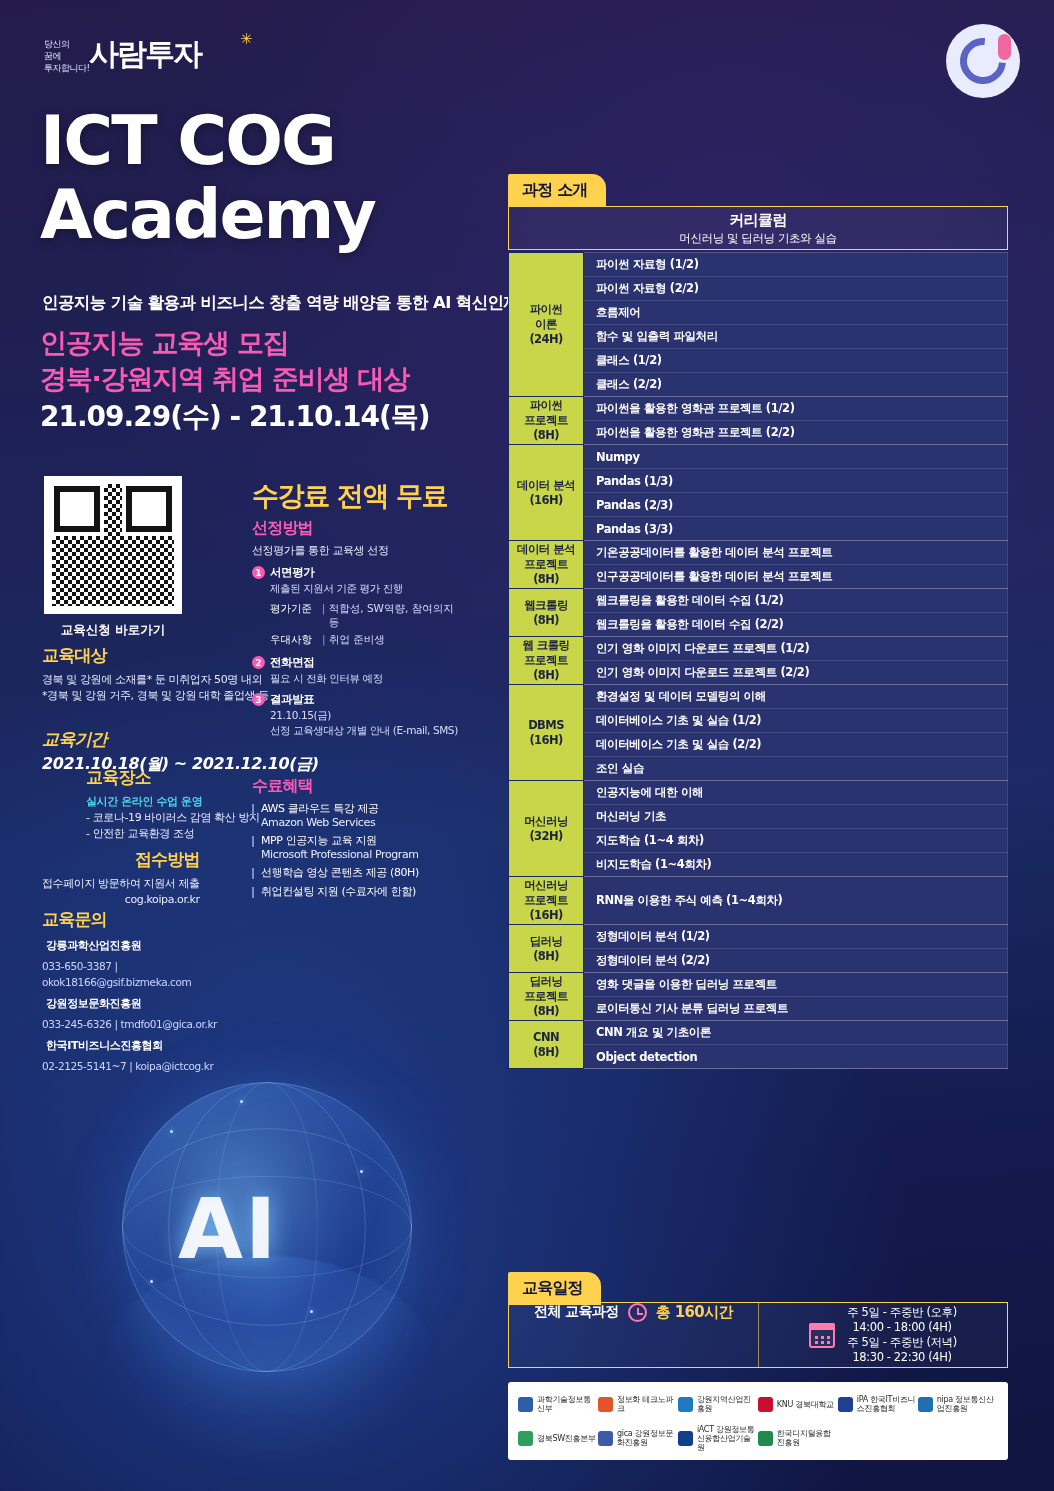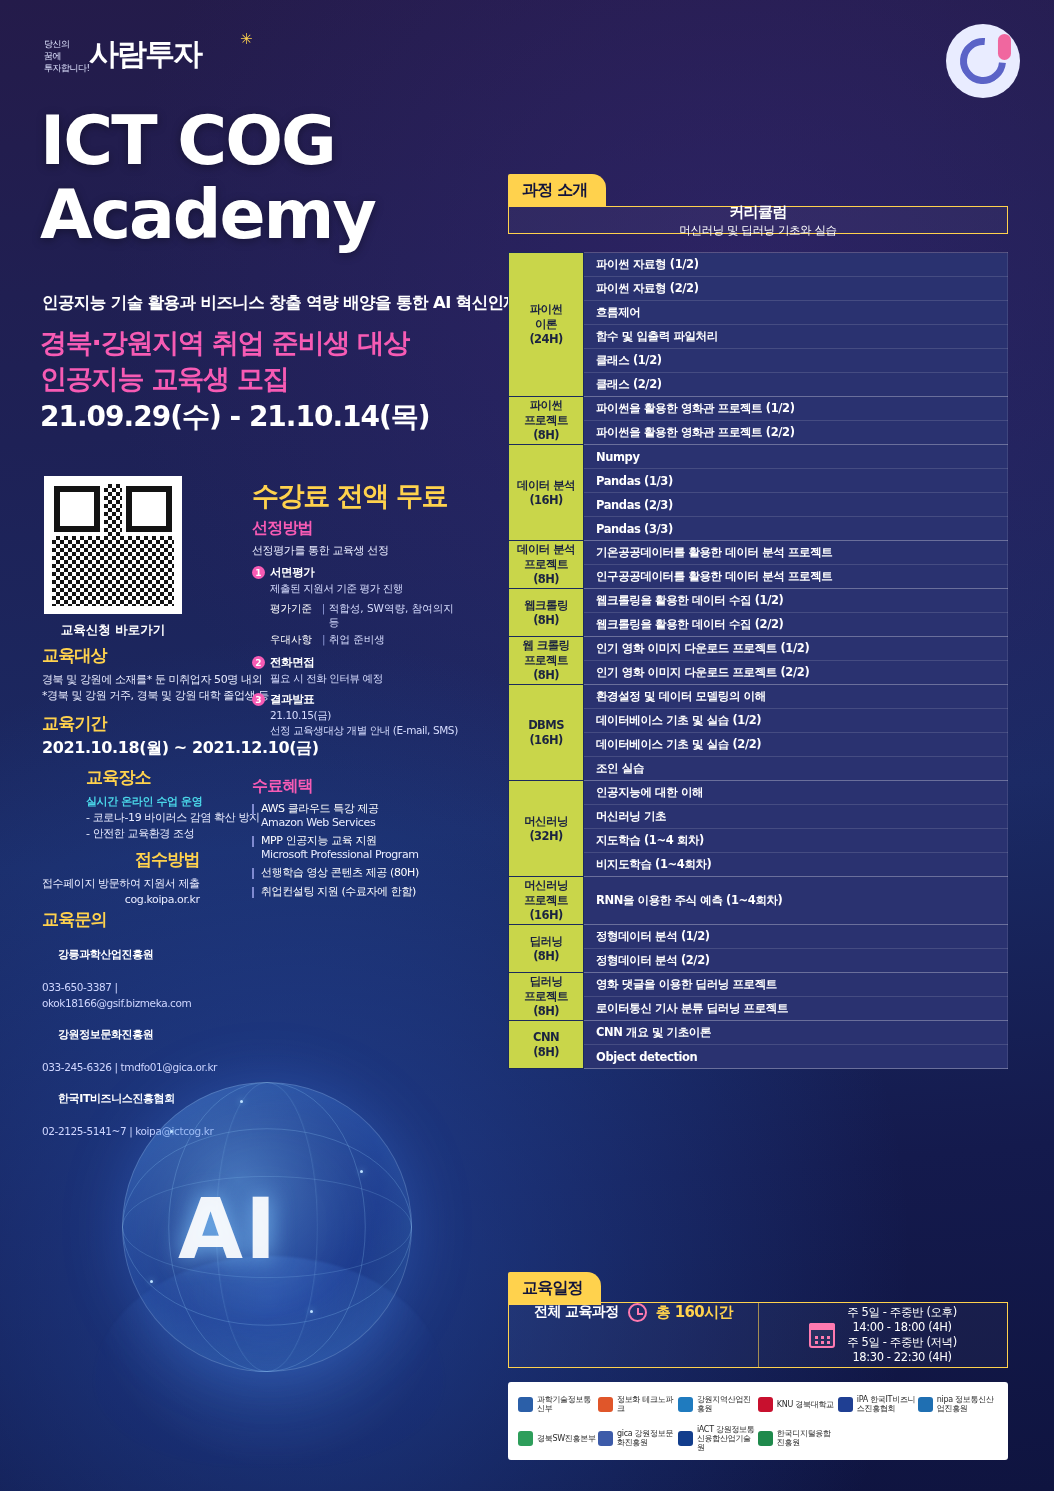--- a/index.html
+++ b/index.html
@@ -81,21 +81,21 @@
     font-size:12.5px; font-weight:700; color:#ffffff;
   }
   .lsec { position:absolute; left:42px; }
   .lsec h3 {
     margin:0 0 5px 0; font-size:17px; font-weight:800; color:#ffd24d; letter-spacing:-0.8px;
   }
   .lsec p { margin:0; font-size:11px; line-height:16px; color:#e9ecff; letter-spacing:-0.4px;}
   .lsec p.hl { color:#4ad6e8; font-weight:700; }
   .lsec p.wt { color:#ffffff; font-weight:700; font-size:16px; }
   .contact-block { margin-top:7px; }
-  .contact-block .org { font-size:11px; font-weight:700; color:#ffffff; margin:16px;}
+  .contact-block .org { font-size:11px; font-weight:700; color:#ffffff; margin:4px;}
   .contact-block .det { font-size:10.5px; color:#cfd6ff; margin:0 0 6px 0;}
   
   .free-title {
     position:absolute; left:252px; top:478px;
     font-size:27px; font-weight:800; color:#ffd24d; letter-spacing:-1.4px;
   }
   .rsec { position:absolute; left:252px; }
   .rsec h4 {
     margin:0 0 4px 0; font-size:16px; font-weight:800; color:#f75bb4; letter-spacing:-0.8px;
   }
@@ -150,21 +150,21 @@
   }
   
   .tab-label {
     position:absolute; background:#ffd24d; color:#12143b;
     font-size:16px; font-weight:800; letter-spacing:-0.8px;
     padding:6px 18px 6px 14px;
     border-radius:2px 14px 0 0;
   }
   #curriculum-tab { left:508px; top:174px; }
   .curri-head {
-    position:absolute; left:508px; top:206px; width:500px; height:28px;
+    position:absolute; left:508px; top:206px; width:500px; height:44px;
     border:1.5px solid #ffd24d; background:rgba(255,255,255,0.04);
     display:flex; flex-direction:column; align-items:center; justify-content:center;
   }
   .curri-head .h1 { font-size:15px; font-weight:800; color:#ffffff; letter-spacing:-0.6px; }
   .curri-head .h2 { font-size:11.5px; color:#ffffff; letter-spacing:-0.4px; margin-top:1px;}
   .curri-table {
     position:absolute; left:508px; top:252px; width:500px;
     border-collapse:collapse;
   }
   .curri-table td { vertical-align:middle; }
@@ -265,37 +265,37 @@
   <div class="corner-logo">
     <div class="c"></div>
   </div>
 
   <div class="title-main">
     <div>ICT COG</div>
     <div>Academy</div>
   </div>
   <div class="subtitle-1">인공지능 기술 활용과 비즈니스 창출 역량 배양을 통한 AI 혁신인재 양성</div>
   <div class="subtitle-2">
+    <div>인공지능 교육생 모집</div>
     <div>경북·강원지역 취업 준비생 대상</div>
-    <div>인공지능 교육생 모집</div>
   </div>
   <div class="date-range">21.09.29(수) - 21.10.14(목)</div>
 
   <div class="qr-box">
       <div class="qr-grid"></div>
     </div>
   <div class="qr-caption">교육신청 바로가기</div>
 
   <div class="lsec" style="top:644px;">
     <h3>교육대상</h3>
     <p>경북 및 강원에 소재를* 둔 미취업자 50명 내외</p>
     <p>*경북 및 강원 거주, 경북 및 강원 대학 졸업생 등</p>
   </div>
 
-  <div class="lsec" style="top:712px;">
+  <div class="lsec" style="top:728px;font-style:italic;">
     <h3>교육기간</h3>
     <p class="wt">2021.10.18(월) ~ 2021.12.10(금)</p>
   </div>
 
   <div class="lsec" style="top:766px;margin-left:44px;">
     <h3>교육장소</h3>
     <p class="hl">실시간 온라인 수업 운영</p>
     <p>- 코로나-19 바이러스 감염 확산 방지</p>
     <p>- 안전한 교육환경 조성</p>
   </div>

